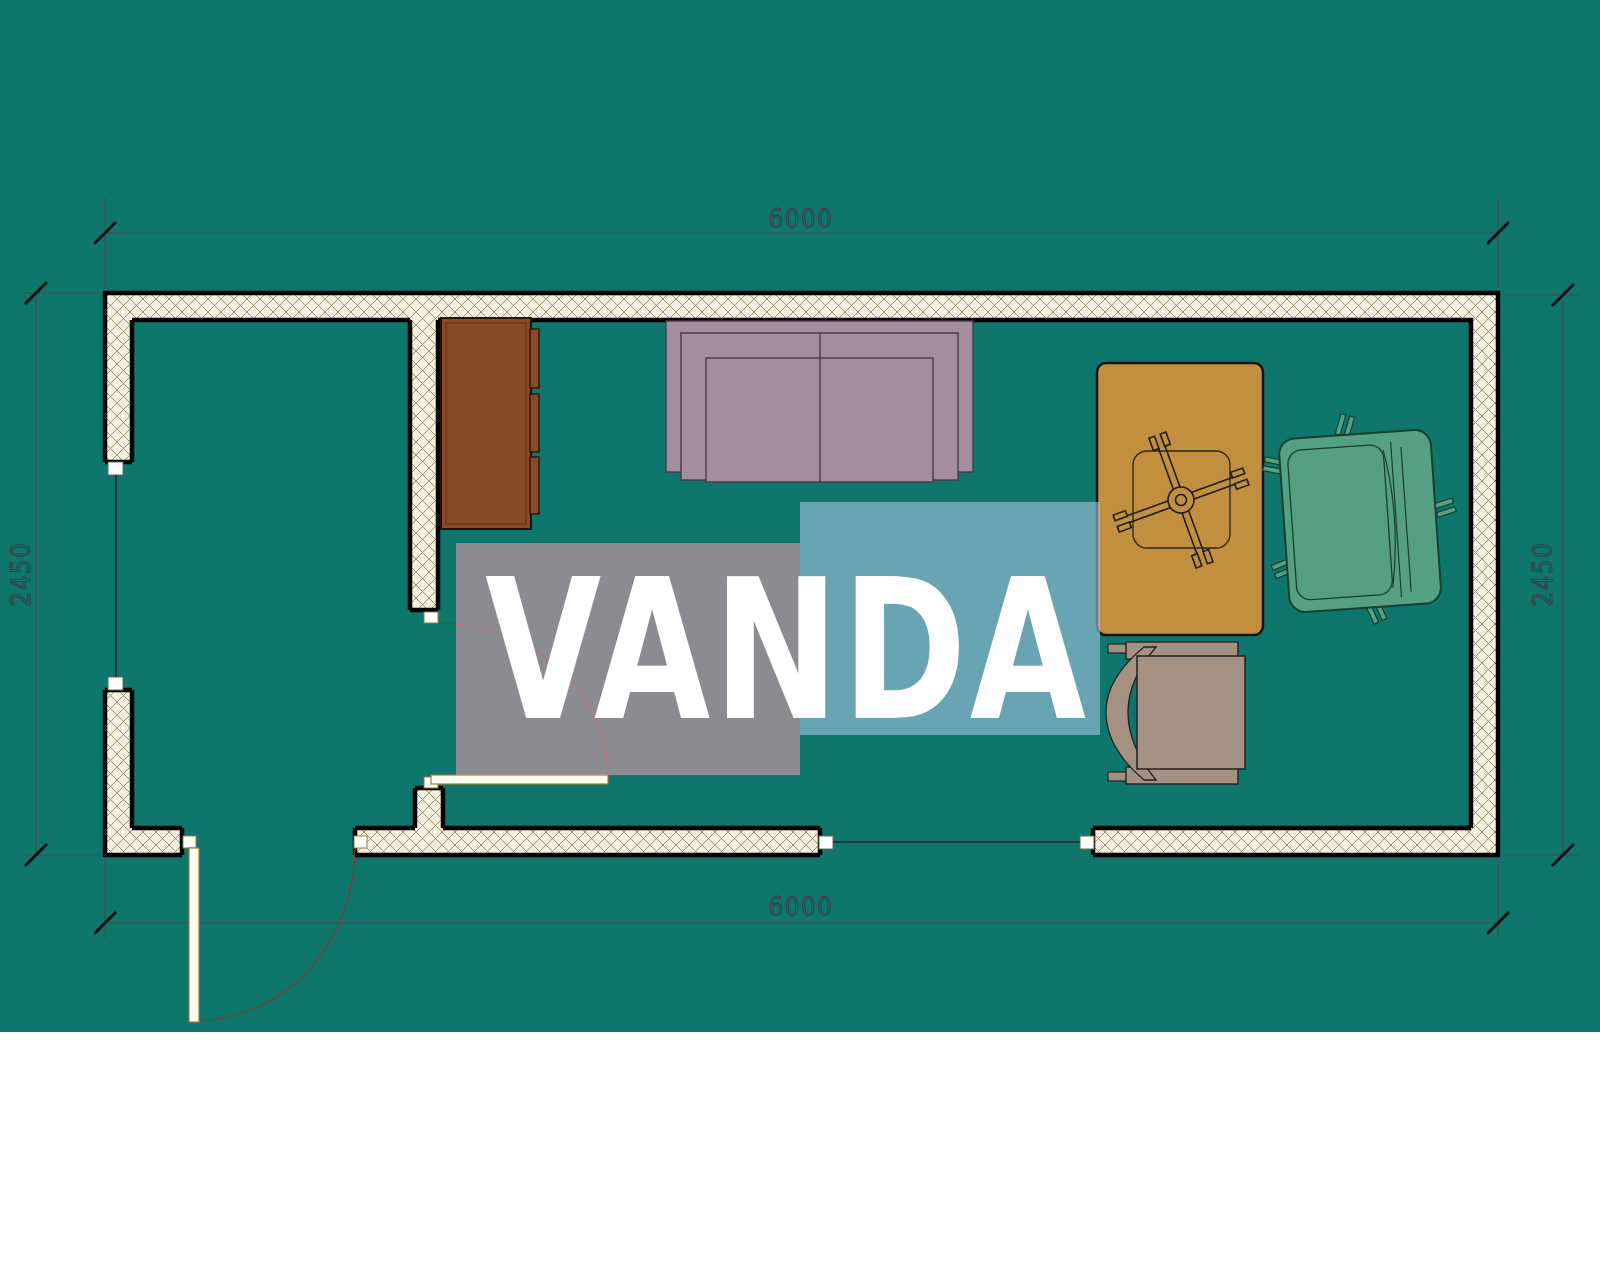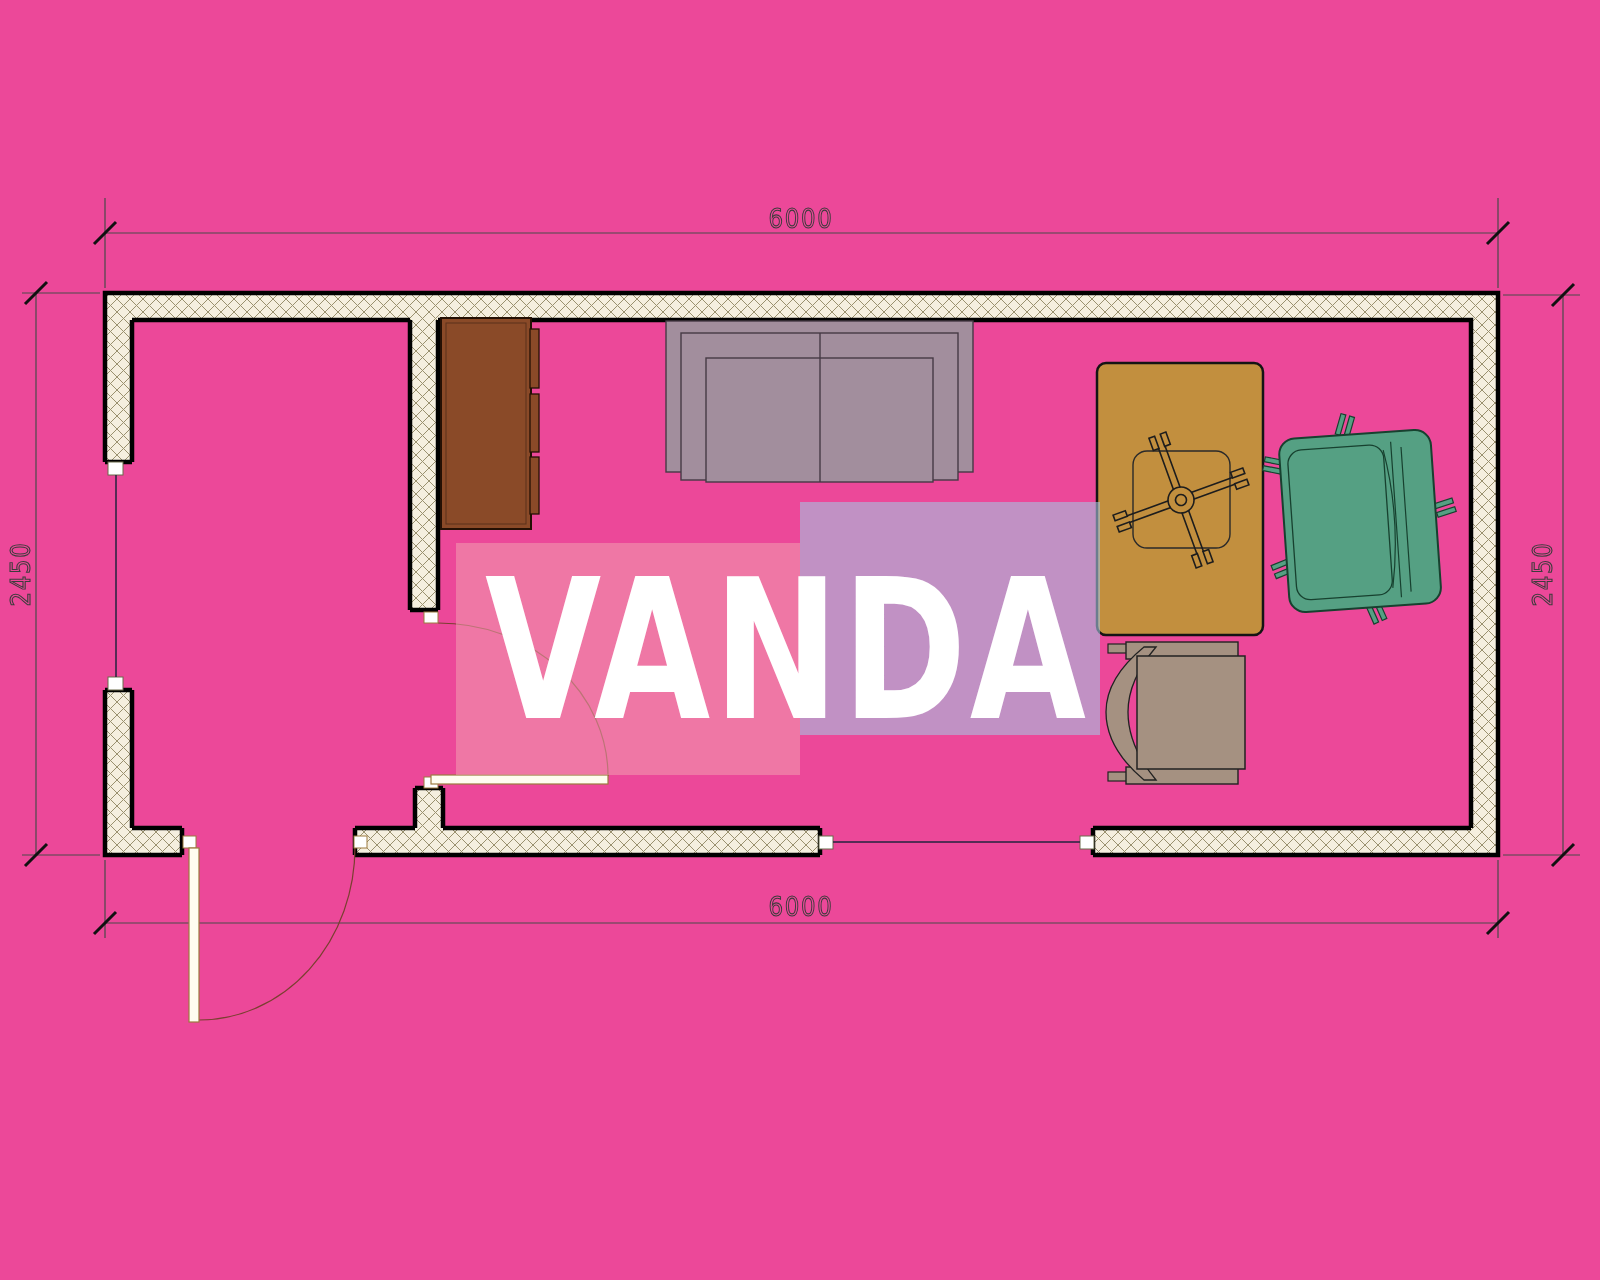--- a/index.html
+++ b/index.html
@@ -1,16 +1,16 @@
 <!DOCTYPE html>
 <html><head>
 <meta charset="utf-8">
 <style>
   html,body{margin:0;padding:0;background:#ffffff;}
-  .canvas{position:relative;width:1600px;height:1280px;background:#ec4899;overflow:hidden;
+  .canvas{position:relative;width:1600px;height:1032px;background:#0f766e;overflow:hidden;
           font-family:"DejaVu Sans", sans-serif;}
   svg{display:block;}
   .dimline{stroke:#4a4a4a;stroke-width:1.2;fill:none;}
   .tick{stroke:#111;stroke-width:3;fill:none;}
   .walledge{stroke:#000;stroke-width:4.5;fill:none;}
   .dimtext{fill:none;stroke:#3c3c3c;stroke-width:1.1;font-size:27px;letter-spacing:2px;}
 </style>
 </head>
 <body>
 

